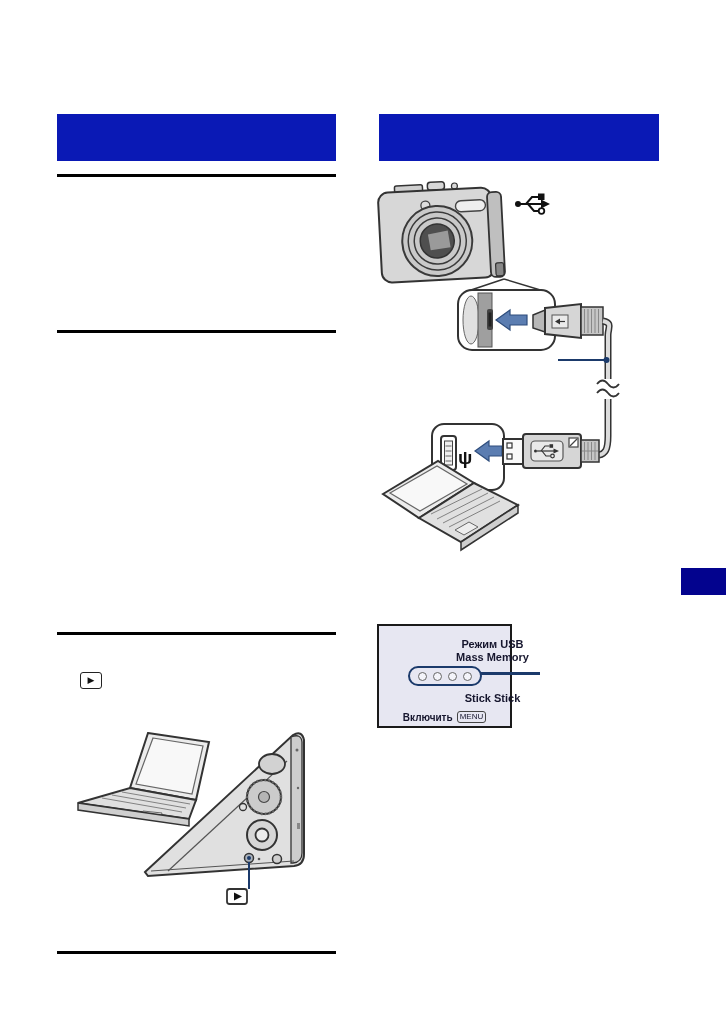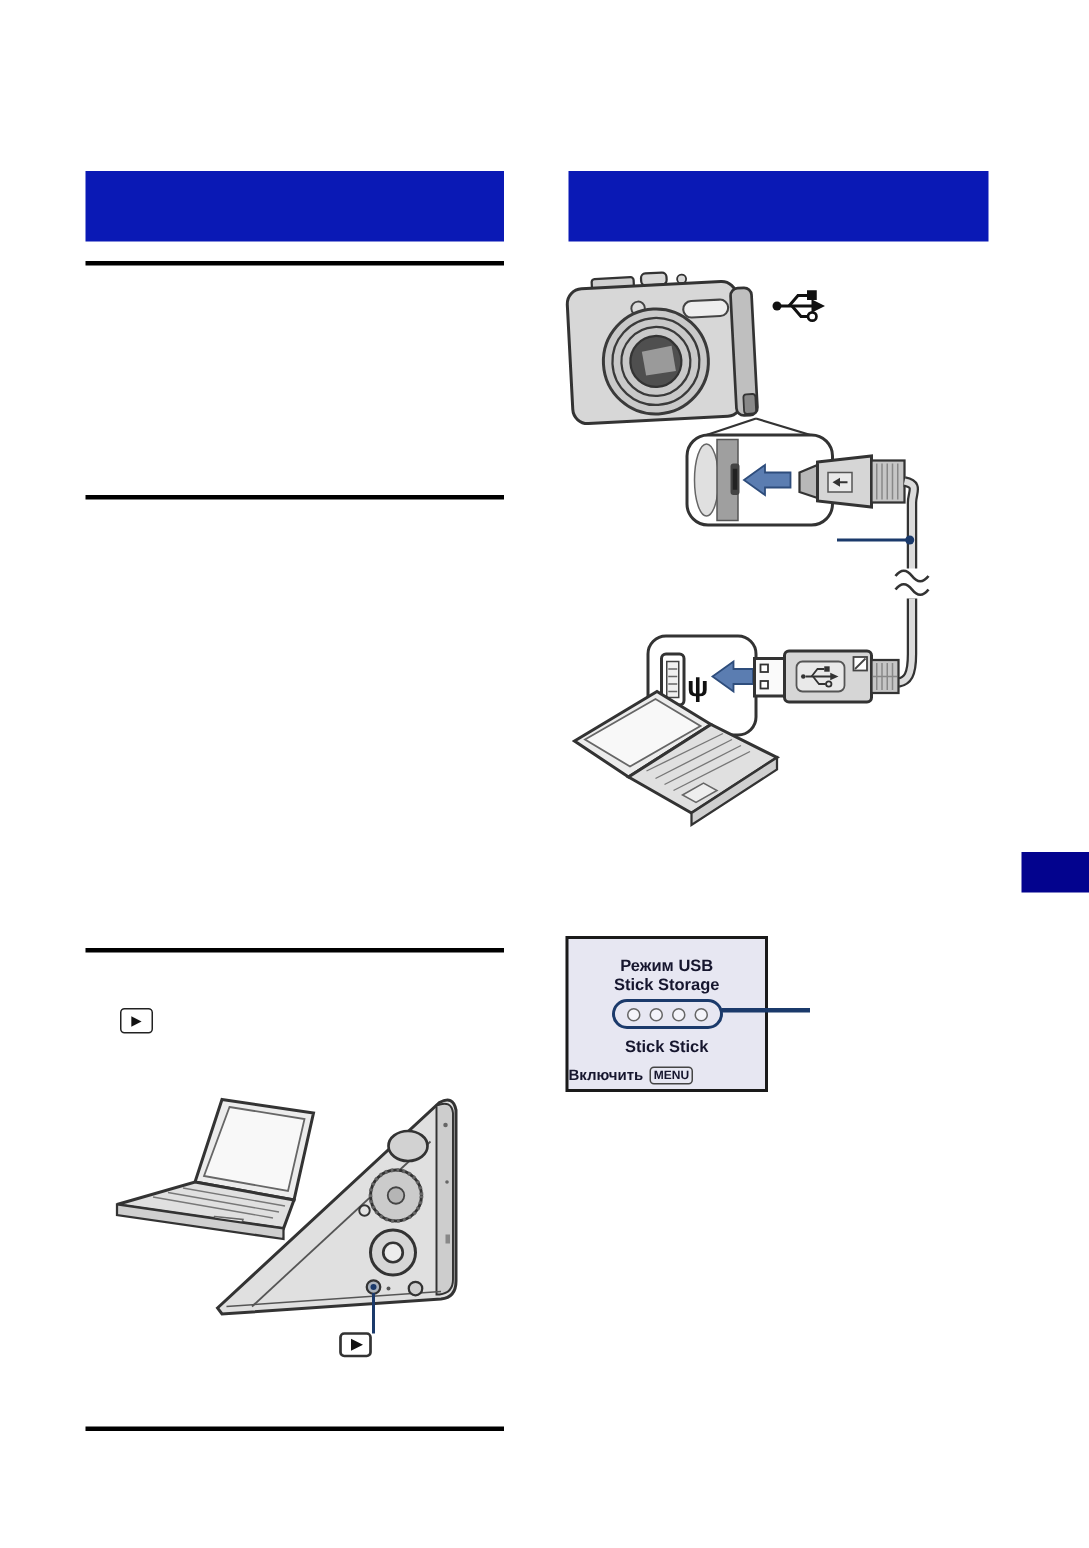--- a/index.html
+++ b/index.html
@@ -11,31 +11,31 @@
   .rule{position:absolute;left:57px;width:279px;height:3px;background:#000;}
   .rule1{top:174px;} .rule2{top:330px;} .rule3{top:632px;} .rule4{top:951px;}
   .pbbox{position:absolute;left:80px;top:672px;width:20px;height:15px;border:1.5px solid #222;
          border-radius:3px;display:flex;align-items:center;justify-content:center;
          font-size:9px;line-height:1;color:#111;background:#fff;}
   .svgA{position:absolute;left:375px;top:178px;}
   .svgB{position:absolute;left:50px;top:728px;}
   .dialog{position:absolute;left:377px;top:624px;width:135px;height:104px;
           background:#e7e7f2;border:2px solid #1a1a1a;box-sizing:border-box;}
   .dlg-t{position:absolute;left:0;width:100%;text-align:center;font-weight:bold;
-         font-size:11px;color:#16162e;white-space:nowrap;}
+         font-size:11px;color:#16162e;white-space:nowrap;padding-left:48px;}
   .dlg-l1{top:12px;} .dlg-l2{top:25px;} .dlg-l3{top:66px;} 
   .lamps{position:absolute;top:40px;left:50%;transform:translateX(-50%);width:74px;height:20px;
          border:2px solid #1b3a6b;border-radius:11px;box-sizing:border-box;
          display:flex;align-items:center;justify-content:center;gap:6px;}
   .lamp-dot{width:9px;height:9px;border:1.5px solid #666;border-radius:50%;
             background:#f4f4fa;box-sizing:border-box;display:inline-block;}
   .dlg-action{position:absolute;top:85px;left:0;width:100%;display:flex;align-items:center;
-              gap:4px;font-weight:bold;font-size:10px;color:#16162e;}
+              justify-content:center;gap:4px;font-weight:bold;font-size:10px;color:#16162e;}
   .menu-chip{border:1.5px solid #444;border-radius:3px;padding:0 2px;font-size:8px;
-             font-weight:bold;color:#16162e;line-height:10px;}
+             font-weight:normal;color:#16162e;line-height:10px;}
   .callout-line{position:absolute;left:481px;top:672px;width:59px;height:2.5px;background:#1b3a6b;}
   .side-tab{position:absolute;left:681px;top:568px;width:45px;height:27px;}
 </style>
 </head>
 <body>
 
 <div class="page">
 
   <div class="hdr hdr-left" style="background: rgb(10, 25, 181);"></div>
   <div class="hdr hdr-right" style="background: rgb(10, 25, 181);"></div>
@@ -225,21 +225,21 @@
 
     <g>
       <line x1="199" y1="134" x2="199" y2="161" stroke="#1b3a6b" stroke-width="2"></line>
       <rect x="177" y="161" width="20" height="15" rx="2.5" fill="#fff" stroke="#333" stroke-width="1.8"></rect>
       <polygon points="184,164.5 192,168.5 184,172.5" fill="#111"></polygon>
     </g>
   </svg>
 
   <div class="dialog">
     <div class="dlg-t dlg-l1">Режим USB</div>
-    <div class="dlg-t dlg-l2">Stick Storage</div>
+    <div class="dlg-t dlg-l2">Mass Memory</div>
     <div class="lamps">
         <span class="lamp-dot"></span>
         <span class="lamp-dot"></span>
         <span class="lamp-dot"></span>
         <span class="lamp-dot"></span>
       </div>
     <div class="dlg-t dlg-l3">Stick Stick</div>
     <div class="dlg-action">
       <span>Включить</span>
       <span class="menu-chip">MENU</span>

